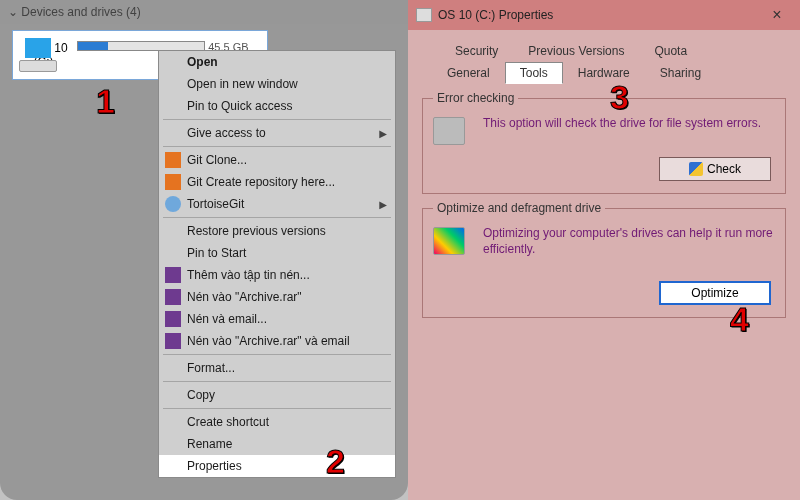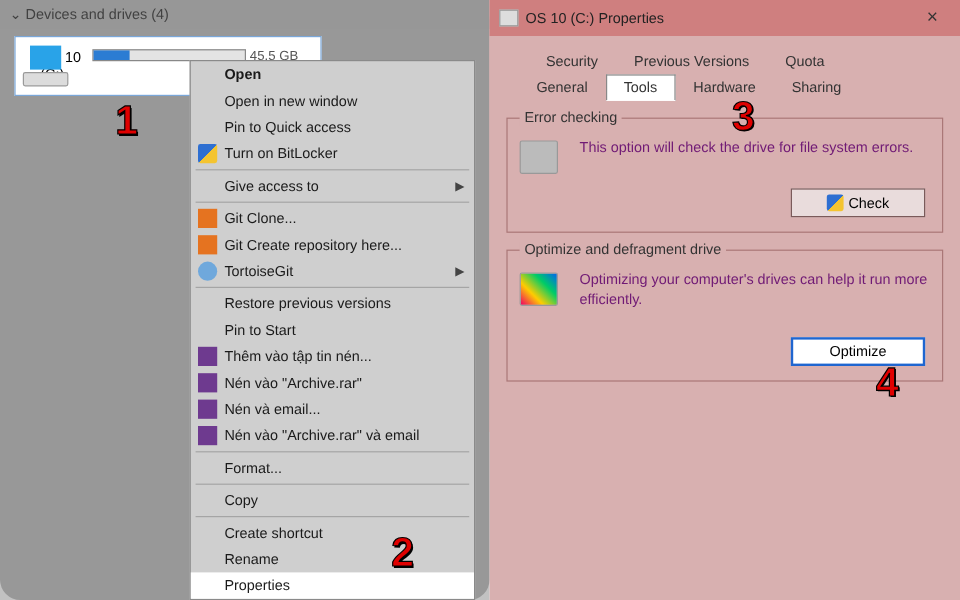--- a/index.html
+++ b/index.html
@@ -93,24 +93,20 @@
 
     <div class="ctx" id="ctx">
         <div class="row bold">
           <span>Open</span>
         </div>
         <div class="row">
           <span>Open in new window</span>
         </div>
         <div class="row">
           <span>Pin to Quick access</span>
-        </div>
-        <div class="row">
-          <span class="ic ic-shield"></span>
-          <span>Turn on BitLocker</span>
         </div>
         <div class="sep"></div>
         <div class="row">
           <span>Give access to</span>
           <span class="arrow">▶</span>
         </div>
         <div class="sep"></div>
         <div class="row">
           <span class="ic ic-git"></span>
           <span>Git Clone...</span>

